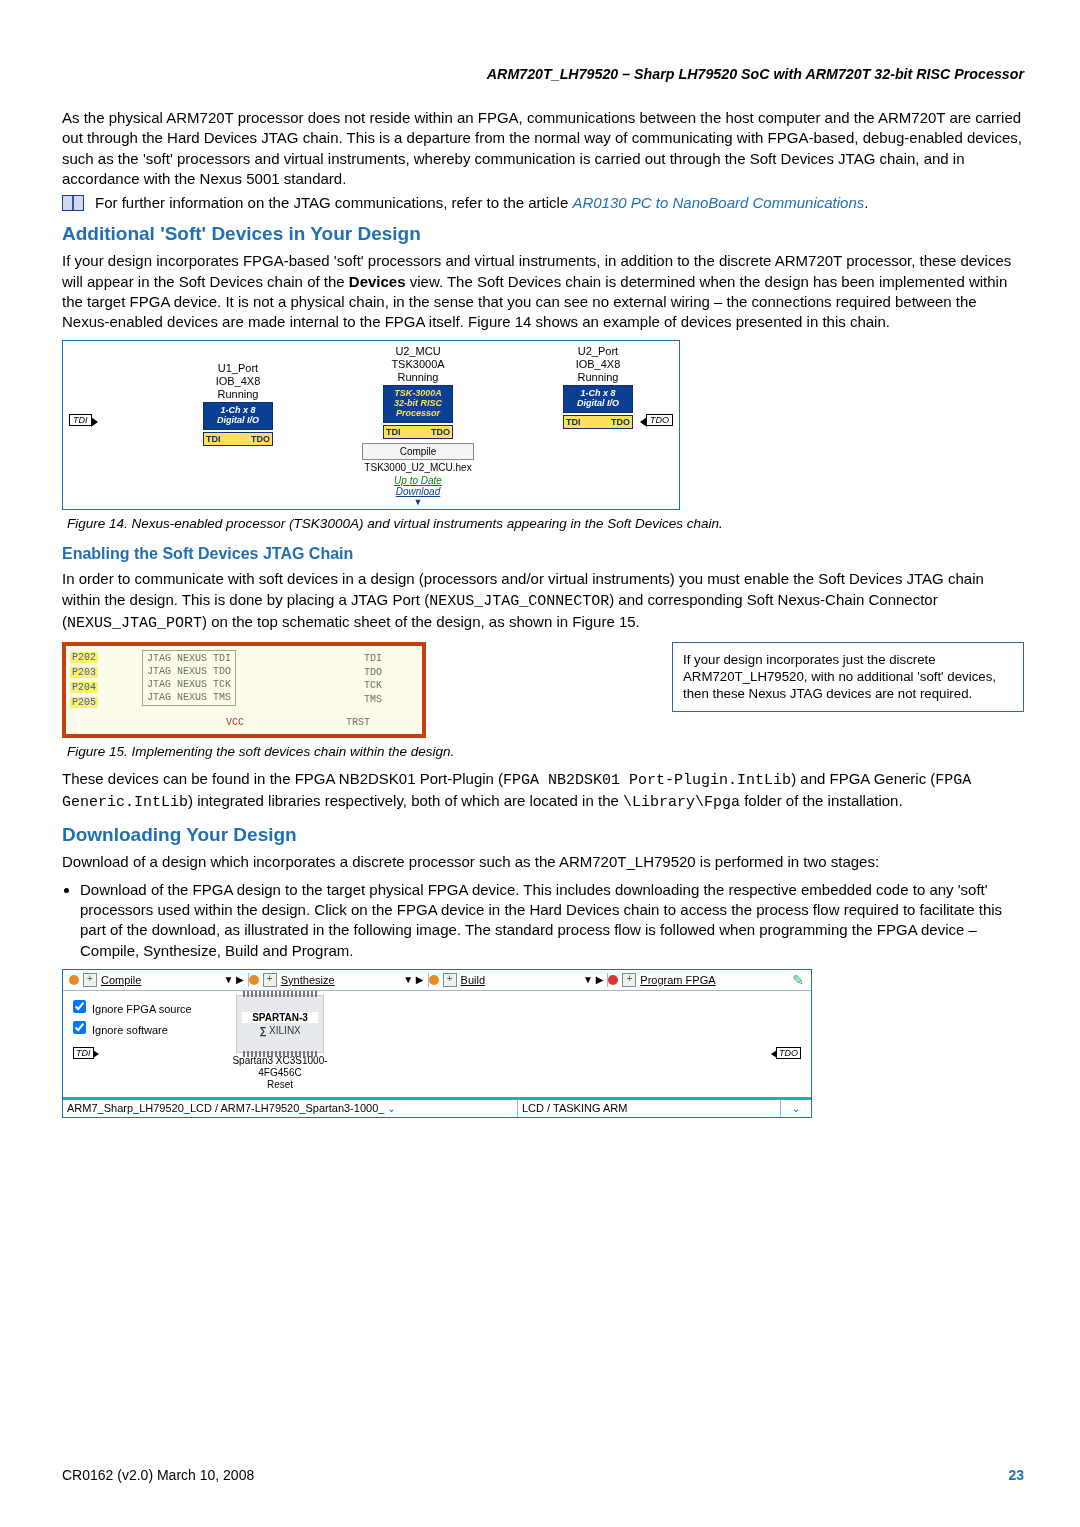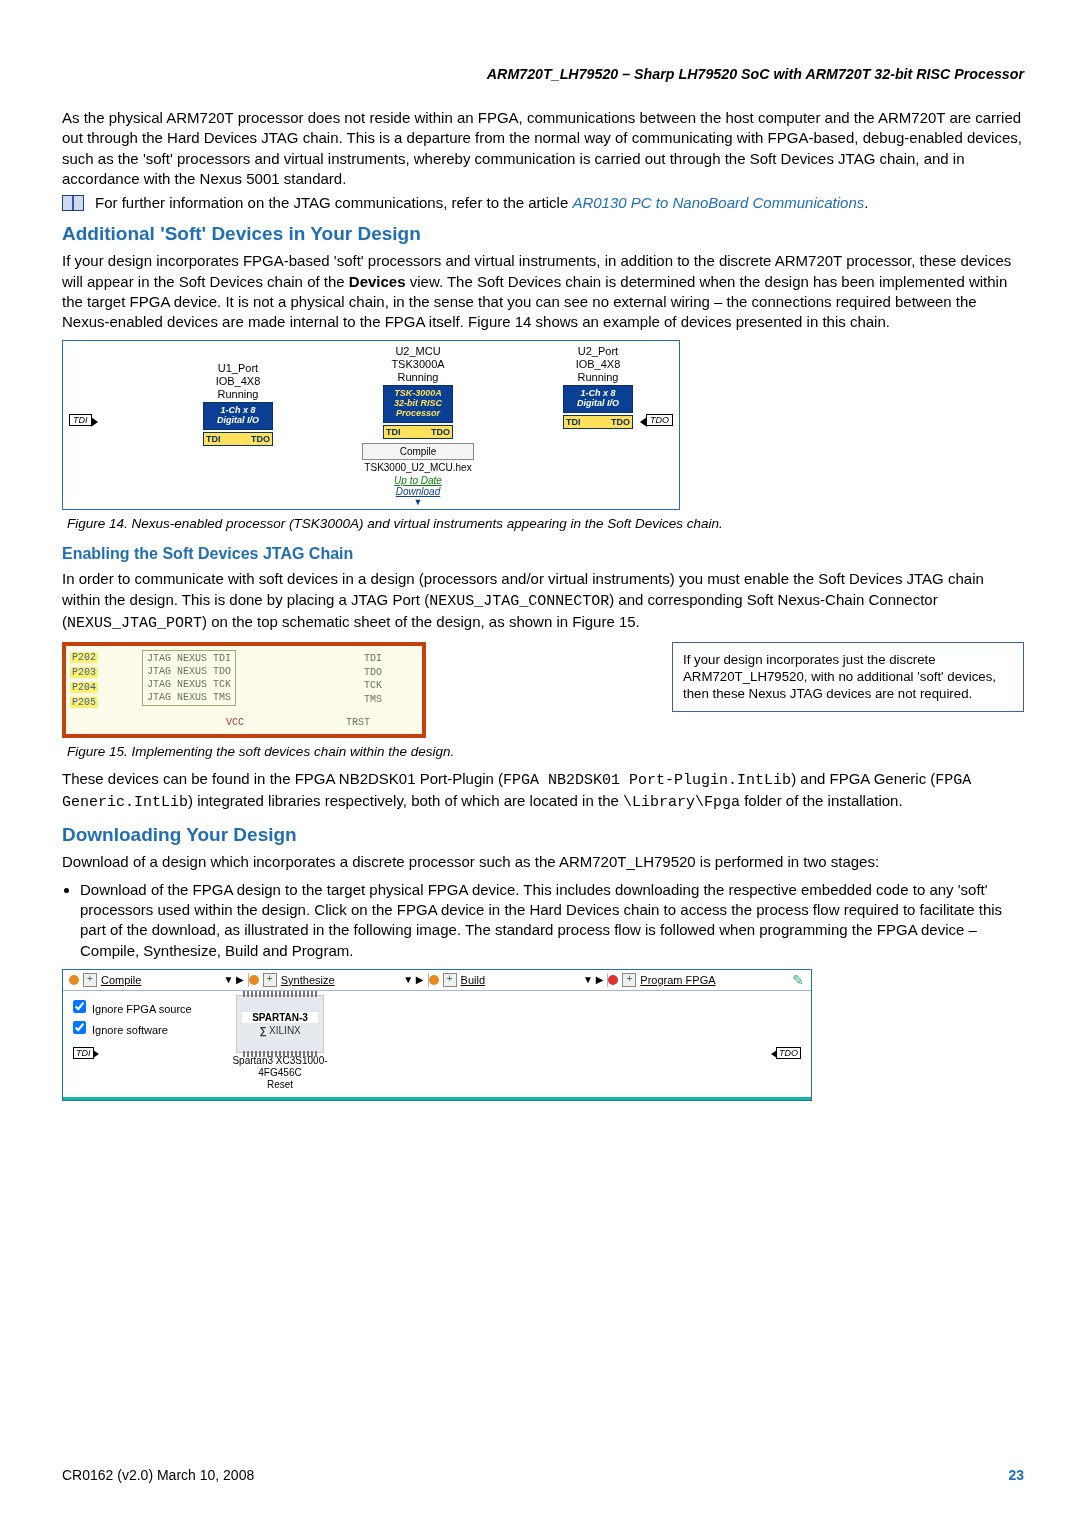--- a/index.html
+++ b/index.html
@@ -368,18 +368,27 @@
       <div class="chipimg">
         <div class="brand1">SPARTAN-3</div>
         <div class="brand2"><b>∑</b> <span>XILINX</span></div>
       </div>
       <div class="cardlabel">Spartan3 XC3S1000-4FG456C</div>
       <div class="cardlabel">Reset</div>
     </div>
     <div style="flex:1"></div>
     <span class="tdo2">TDO</span>
   </div>
+  <div class="bot">
+    <div class="cell">
+      <span class="dd-caret">ARM7_Sharp_LH79520_LCD / ARM7-LH79520_Spartan3-1000_</span>
+    </div>
+    <div class="cell">
+      <span>LCD / TASKING ARM</span>
+    </div>
+    <div class="cell">⌄</div>
+  </div>
 </div>
 
 <div class="footer">
   <span>CR0162 (v2.0) March 10, 2008</span>
   <span class="pg">23</span>
 </div>
 
 </body></html>

